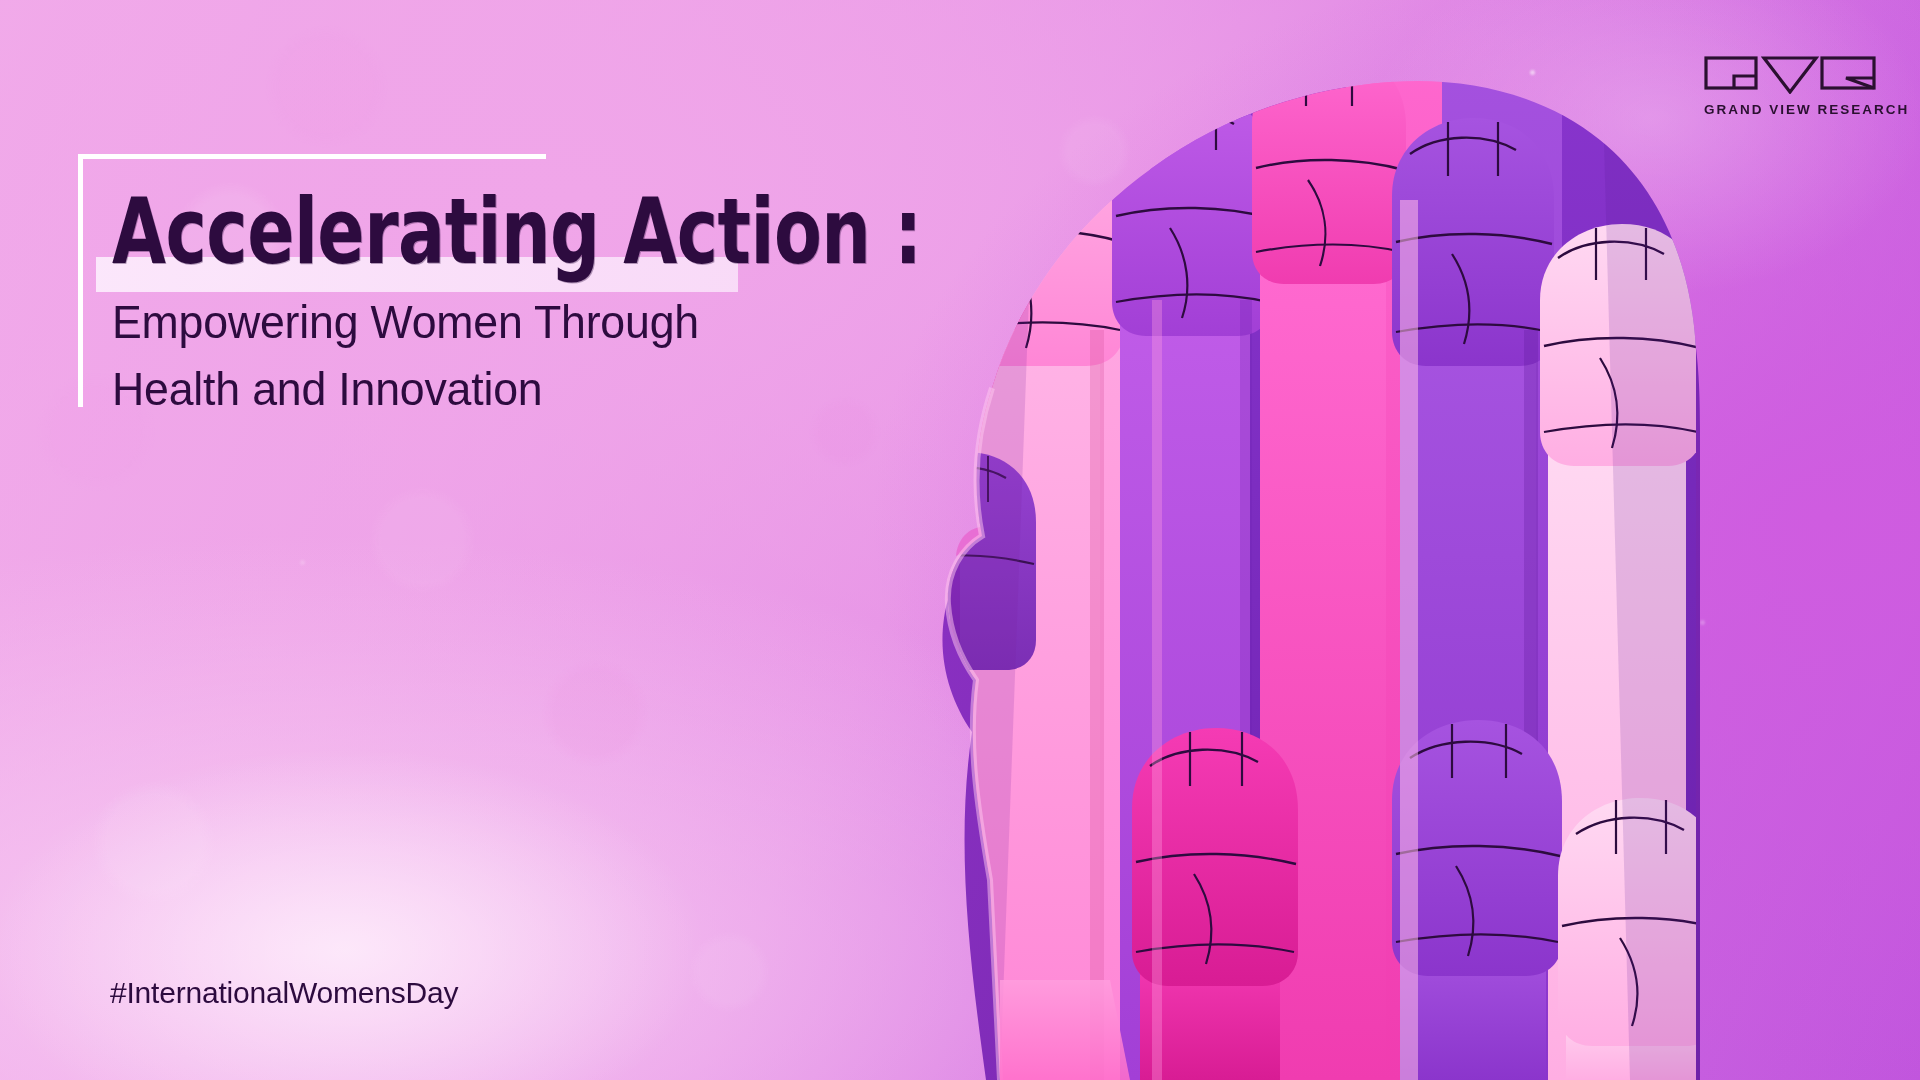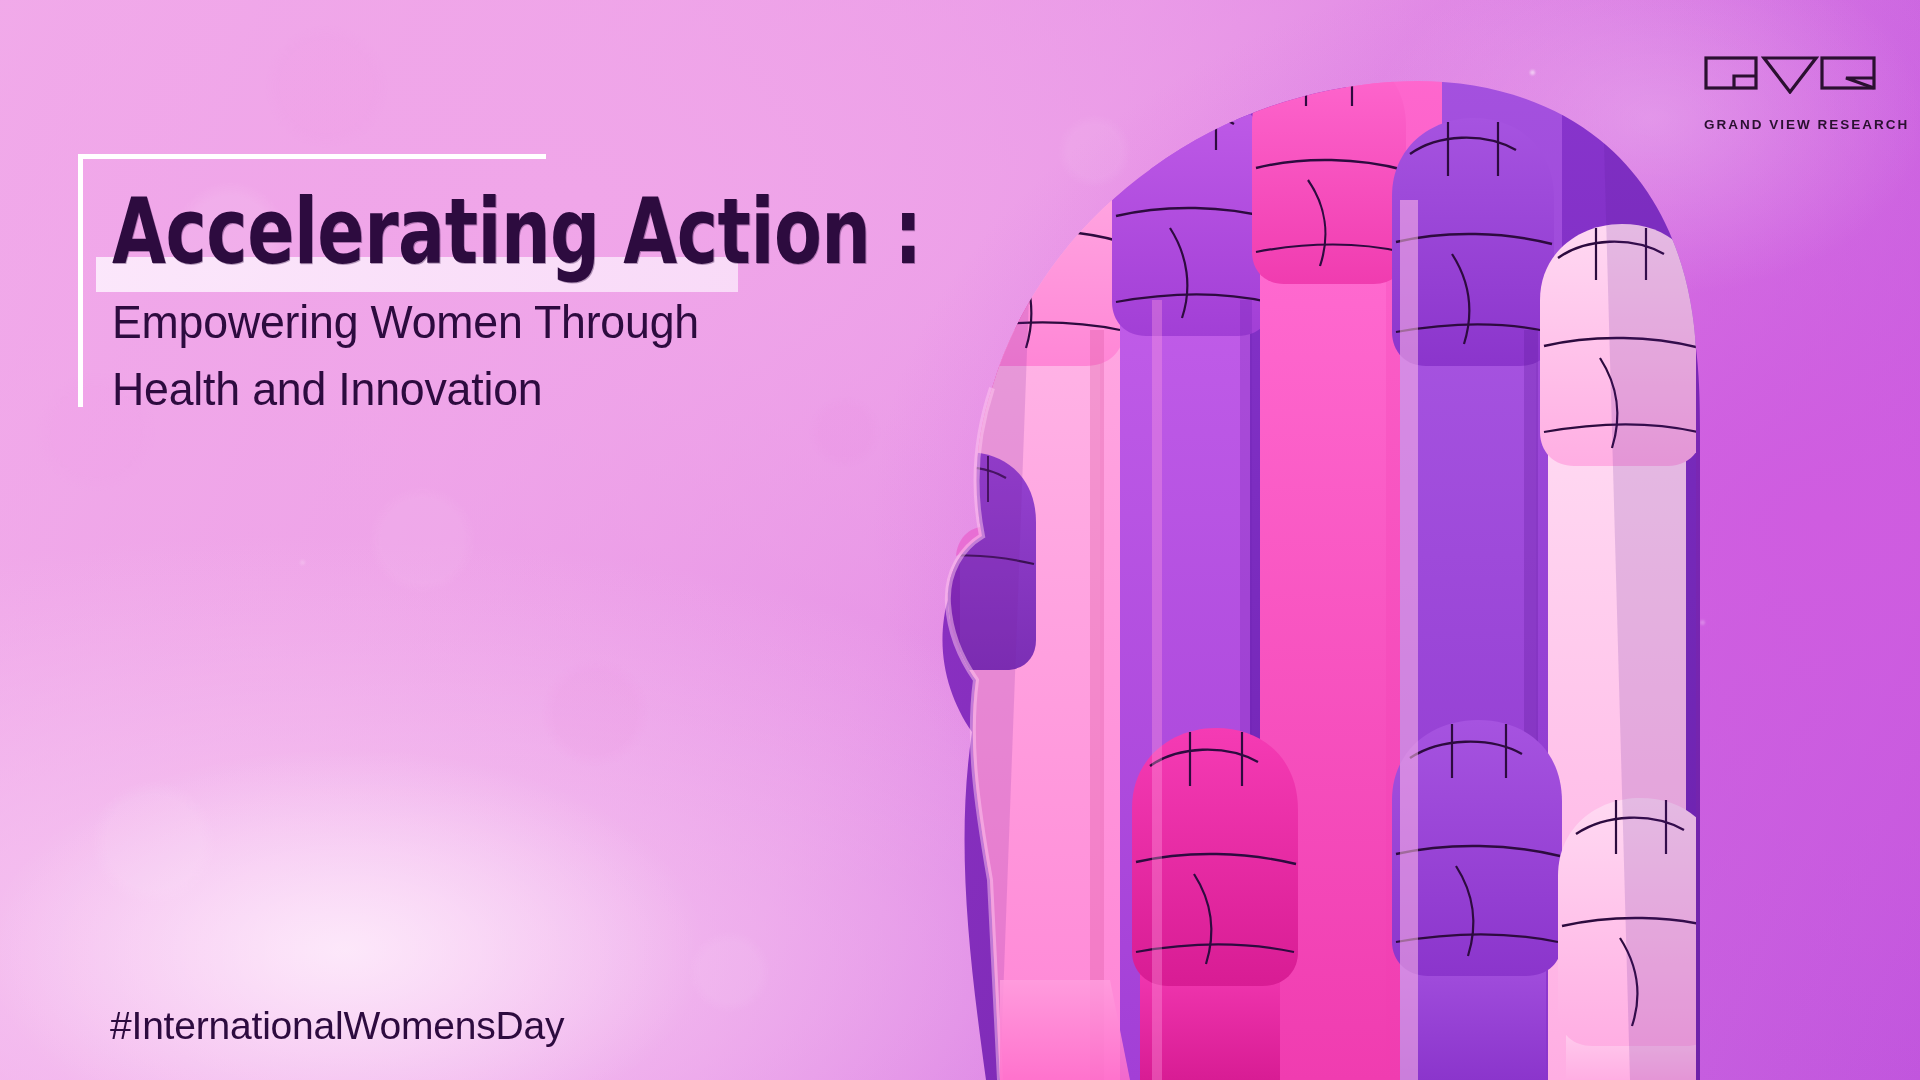--- a/index.html
+++ b/index.html
@@ -92,36 +92,36 @@
     font-family:"Liberation Sans Narrow","Liberation Sans", sans-serif;
     font-weight:400;
     font-size:47px;
     line-height:67px;
     letter-spacing:-0.2px;
     color:#2d0b3f;
     transform:scaleX(.95);
     transform-origin:left top;
   }
   .hashtag {
-    position:absolute; left:110px; top:1004px;
+    position:absolute; left:110px; top:976px;
     font-family:"Liberation Sans","DejaVu Sans", sans-serif;
     font-weight:400;
-    font-size:39px;
+    font-size:30px;
     letter-spacing:-0.2px;
     color:#2d0b3f;
   }
 
   
   #logo {
     position:absolute; right:44px; top:52px;
     width:172px; height:62px;
   }
   .logo-mark { display:block; }
   .logo-word {
-    margin-top:23px;
+    margin-top:8px;
     font-family:"Liberation Sans","DejaVu Sans", sans-serif;
     font-weight:700;
     font-size:13.5px;
     letter-spacing:2.0px;
     color:#2a1030;
     text-align:left;
     white-space:nowrap;
   }
 </style>
 </head>

